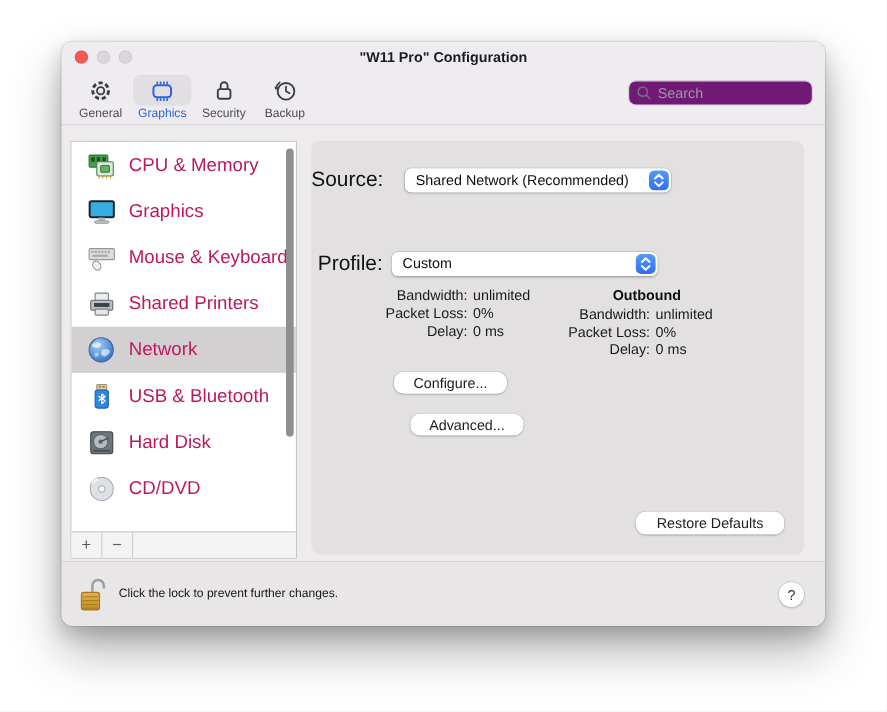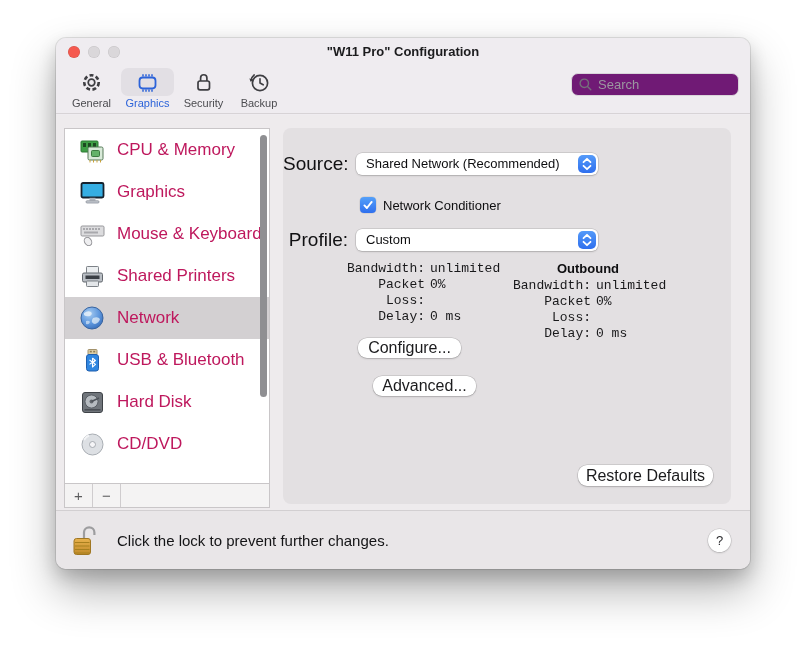--- a/index.html
+++ b/index.html
@@ -44,42 +44,42 @@
   .slabel{ font-size:17px; color:#be185d; }
   .scrollthumb{ position:absolute; right:2px; top:6px; width:7px; height:262px; border-radius:3.5px; background:#8f8f92; }
   .sidefooter{ position:absolute; left:0; bottom:0; width:100%; height:24px; background:#f4f3f3; border-top:1px solid #c9c6c8; display:flex; }
   .sfbtn{ width:28px; height:100%; border-right:1px solid #cfccce; background:transparent; font-size:15px; color:#5c5c5e; display:flex; align-items:center; justify-content:center; font-family:inherit; }
   
   .panel{ position:absolute; left:227px; top:13px; width:448px; height:376px; background:#e3e0e2; border-radius:8px; }
   .flabel{ position:absolute; left:0; width:65px; text-align:right; font-size:19px; line-height:22px; color:#111113; }
   .source-label{ top:25px; } .profile-label{ top:101px; }
   .popup{ position:absolute; left:73px; width:242px; height:22px; background:#ffffff; border-radius:6px;
           box-shadow:0 0 0 0.5px rgba(0,0,0,0.18), 0 1px 2px rgba(0,0,0,0.15); }
-  .source-popup{ top:25px; } .profile-popup{ top:101px; }
+  .source-popup{ top:25px;margin-left:12px; } .profile-popup{ top:101px; }
   .popup-text{ position:absolute; left:10px; top:0; line-height:22px; font-size:13px; color:#0e0e10; white-space:nowrap; }
   .popup-arrows{ position:absolute; right:2px; top:2px; width:18px; height:18px; border-radius:5px;
                  background:linear-gradient(#549af9,#2f6fee); display:flex; align-items:center; justify-content:center; }
   .cbrow{ position:absolute; left:77px; top:69px; display:flex; align-items:center; gap:7px; }
   .checkbox{ width:16px; height:16px; border-radius:4px; background:linear-gradient(#54a0f9,#2f6fee);
              box-shadow:0 0 0 0.5px rgba(0,0,0,0.12); display:flex; align-items:center; justify-content:center; }
   .cbtext{ font-size:13px; color:#0e0e10; }
   .col{ position:absolute; top:133px; width:166px; }
   .col-inbound{ left:56px; } .col-outbound{ left:222px; }
   .col-h{ font-size:13px; font-weight:bold; text-align:center; height:17px; color:#0e0e10; }
-  .col-grid{ display:grid; grid-template-columns:86px auto; column-gap:5px; font-size:13px; line-height:16px; color:#19191b;font-family:Liberation Mono, monospace; }
+  .col-grid{ display:grid; grid-template-columns:86px auto; column-gap:5px; font-size:13px; line-height:16px; color:#19191b; }
   .cl{ text-align:right; } .cv{ text-align:left; }
-  .pbtn{ position:absolute; background:#ffffff; border:none; border-radius:9px; font-size:16px; color:#1b1b1d; font-family:inherit;
+  .pbtn{ position:absolute; background:#ffffff; border:none; border-radius:9px; font-size:13px; color:#1b1b1d; font-family:inherit;
          box-shadow:0 0 0 0.5px rgba(0,0,0,0.18), 0 1px 2px rgba(0,0,0,0.16); }
   .btn-configure{ left:75px; top:210px; width:103px; height:20px; }
   .btn-advanced{ left:90px; top:248px; width:103px; height:20px; }
   .btn-restore{ left:295px; top:337px; width:135px; height:21px; }
   
   .bottombar{ position:absolute; left:0; bottom:0; width:694px; height:59px; background:#e9e6e8; border-top:1px solid #d2cfd1;
               border-radius:0 0 10px 10px; display:flex; align-items:center; padding-left:16px; }
-  .locktext{ font-size:15px; color:#141416; margin-left:19px; }
+  .locktext{ font-size:11px; color:#141416; margin-left:10px; }
   .help{ position:absolute; right:19px; top:18px; width:23px; height:23px; border-radius:50%; background:#ffffff;
          box-shadow:0 0 0 0.5px rgba(0,0,0,0.16), 0 1px 2px rgba(0,0,0,0.16);
          font-size:13px; color:#2c2c2f; display:flex; align-items:center; justify-content:center; }
 </style>
 </head>
 <body>
 
 <div class="window">
 
   <div class="titlebar">
@@ -287,28 +287,20 @@
       <div class="popup source-popup">
         <span class="popup-text">Shared Network (Recommended)</span>
         <span class="popup-arrows">
           <svg width="12" height="14" viewBox="0 0 12 14" fill="none">
             <polyline points="2.5,5.2 6,1.8 9.5,5.2" stroke="#ffffff" stroke-width="1.8" stroke-linecap="round" stroke-linejoin="round"></polyline>
             <polyline points="2.5,8.8 6,12.2 9.5,8.8" stroke="#ffffff" stroke-width="1.8" stroke-linecap="round" stroke-linejoin="round"></polyline>
           </svg>
         </span>
       </div>
 
-      <div class="cbrow">
-        <span class="checkbox">
-          <svg width="12" height="12" viewBox="0 0 12 12" fill="none">
-            <polyline points="2.4,6.4 4.9,9 9.7,2.9" stroke="#ffffff" stroke-width="1.9" stroke-linecap="round" stroke-linejoin="round"></polyline>
-          </svg>
-        </span>
-        <span class="cbtext">Network Conditioner</span>
-      </div>
 
       <div class="flabel profile-label">Profile:</div>
       <div class="popup profile-popup">
         <span class="popup-text">Custom</span>
         <span class="popup-arrows">
           <svg width="12" height="14" viewBox="0 0 12 14" fill="none">
             <polyline points="2.5,5.2 6,1.8 9.5,5.2" stroke="#ffffff" stroke-width="1.8" stroke-linecap="round" stroke-linejoin="round"></polyline>
             <polyline points="2.5,8.8 6,12.2 9.5,8.8" stroke="#ffffff" stroke-width="1.8" stroke-linecap="round" stroke-linejoin="round"></polyline>
           </svg>
         </span>

